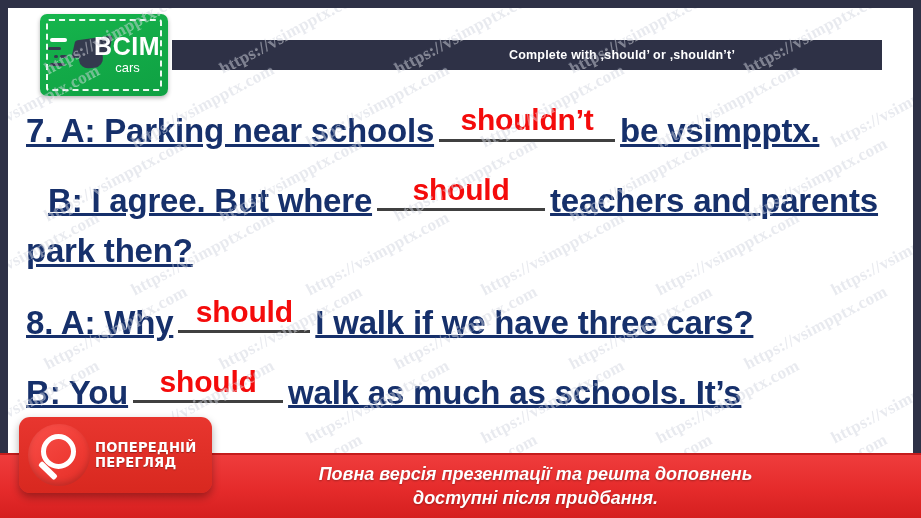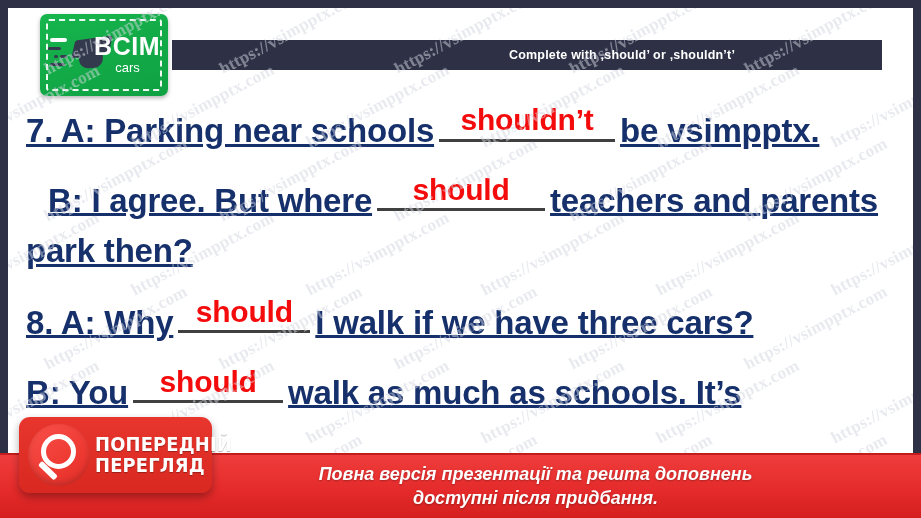--- a/index.html
+++ b/index.html
@@ -149,21 +149,21 @@
   #badge .glass{
     position:absolute;left:13px;top:10px;width:25px;height:25px;
     border:5px solid #ffffff;border-radius:50%;
   }
   #badge .handle{
     position:absolute;left:12px;top:36px;width:22px;height:6px;
     background:#ffffff;border-radius:2px;
     transform:rotate(44deg);transform-origin:left center;
   }
   #badge .lbl{
-    color:#ffffff;font-weight:700;font-size:19px;line-height:1.08;
+    color:#ffffff;font-weight:700;font-size:14px;line-height:1.08;
     letter-spacing:.2px;margin-left:5px;
     text-shadow:0 1px 1px rgba(0,0,0,.3);
     font-family:"DejaVu Sans", sans-serif;
   }
   #badge .lbl span{display:block;transform:scaleX(.94);transform-origin:left;}
 </style>
 </head>
 <body>
 
 <div id="slide">

